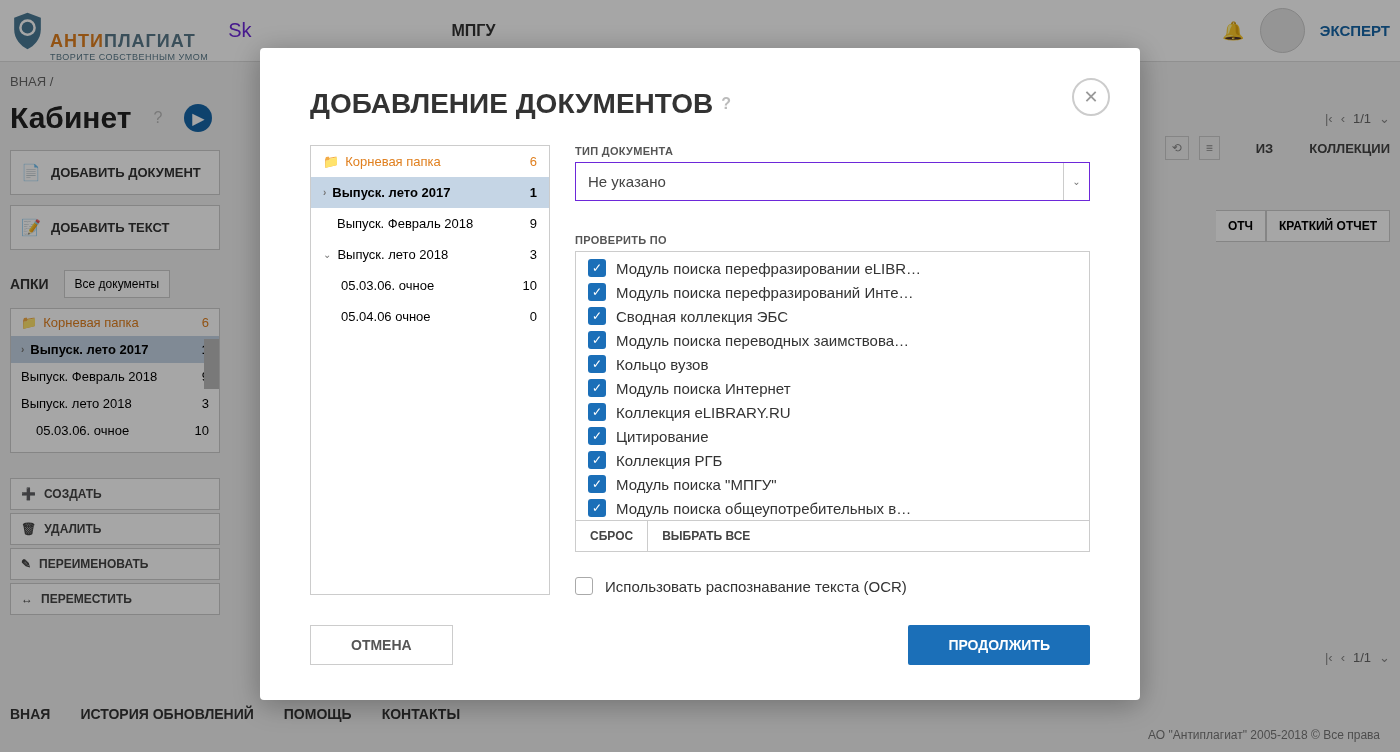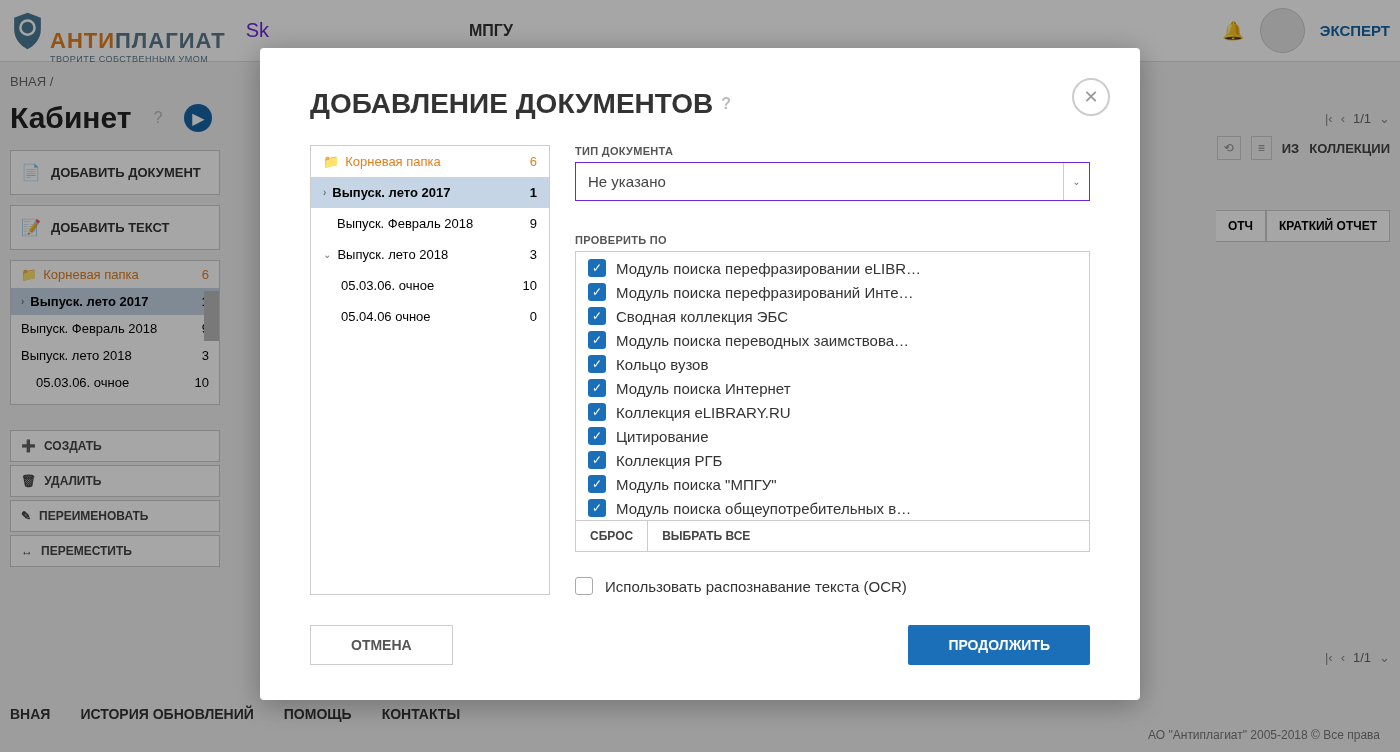--- a/index.html
+++ b/index.html
@@ -3,21 +3,21 @@
 <meta charset="utf-8">
 <style>
 * { box-sizing: border-box; margin: 0; padding: 0; font-family: Arial, sans-serif; }
 body { background: #f2f2f2; overflow: hidden; position: relative; width: 1400px; height: 752px; }
 
 
 .header { background: #fff; height: 62px; display: flex; align-items: center; padding: 0 10px; border-bottom: 1px solid #ddd; }
 .logo { display: flex; align-items: center; gap: 5px; }
 .logo-shield { width: 35px; height: 40px; }
 .logo-text { display: flex; flex-direction: column; }
-.logo-title { font-size: 22px; font-weight: bold; letter-spacing: 1px; margin-top: 31px; }
+.logo-title { font-size: 18px; font-weight: bold; letter-spacing: 1px; margin-top: 31px; }
 .logo-anti { color: #e08020; }
 .logo-plag { color: #5a7a8a; }
 .logo-sub { font-size: 9px; color: #5a7a8a; letter-spacing: 0.5px; }
 .sk-logo { margin-left: 20px; font-size: 20px; color: #6d28d9; }
 .org-name { margin-left: 200px; font-weight: bold; color: #333; }
 .header-right { margin-left: auto; display: flex; align-items: center; gap: 15px; }
 .bell { color: #e08020; font-size: 18px; }
 .avatar { width: 45px; height: 45px; border-radius: 50%; background: #e5e5e5; border: 1px solid #ccc; }
 .expert { color: #1666a8; font-weight: bold; font-size: 15px; }
 
@@ -48,21 +48,21 @@
 .chev { color: #777; font-size: 10px; }
 .folder-scroll { position: absolute; right: 0; top: 30px; width: 15px; height: 50px; background: #bbb; }
 
 .folder-actions { margin-top: 25px; }
 .folder-act { display: flex; align-items: center; gap: 8px; padding: 8px 10px; background: #fff; border: 1px solid #ccc; margin-bottom: 3px; font-size: 12px; font-weight: bold; color: #444; cursor: pointer; }
 
 .right-area { flex: 1; padding: 10px 10px 0 40px; }
 .pagination { display: flex; justify-content: flex-end; align-items: center; gap: 8px; color: #666; font-size: 13px; margin-bottom: 10px; }
 .pg-btn { color: #888; cursor: pointer; }
 .toolbar { display: flex; justify-content: flex-end; gap: 10px; align-items: center; margin-bottom: 50px; }
-.tool-label { font-size: 13px; font-weight: bold; color: #444; }
+.tool-label { font-size: 13px; font-weight: bold; color: #444; margin-left: 26px; }
 .tool-ico { color: #888; border: 1px solid #ccc; padding: 4px 6px; font-size: 12px; }
 .report-btn { float: right; padding: 8px 12px; border: 1px solid #ccc; background: #fff; font-size: 12px; font-weight: bold; cursor: pointer; }
 .counter { position: absolute; left: 268px; top: 658px; font-size: 14px; color: #333; }
 .bottom-pag { position: absolute; right: 10px; top: 650px; }
 
 .footer-nav { position: absolute; bottom: 30px; left: 10px; display: flex; gap: 30px; font-size: 14px; font-weight: bold; color: #333; }
 .footer-right { position: absolute; bottom: 10px; right: 20px; font-size: 12px; color: #777; }
 
 
 .overlay { position: fixed; inset: 0; background: rgba(0,0,0,0.35); display: flex; align-items: flex-start; justify-content: center; padding-top: 48px; }
@@ -123,20 +123,24 @@
       <span class="play-btn">▶</span>
     </div>
     <button class="action-btn">
       <span class="action-ico">📄</span>
       <span>ДОБАВИТЬ ДОКУМЕНТ</span>
     </button>
     <button class="action-btn">
       <span class="action-ico">📝</span>
       <span>ДОБАВИТЬ ТЕКСТ</span>
     </button>
+    <div class="section-head">
+      <span class="section-label">АПКИ</span>
+      <button class="small-btn">Все документы</button>
+    </div>
     <div class="folder-list">
       <div class="folder-item root">
           <span class="name">
             <span class="folder-ico">📁</span>
             <span>Корневая папка</span>
           </span>
           <span>6</span>
         </div>
       <div class="folder-item selected">
           <span class="name">

